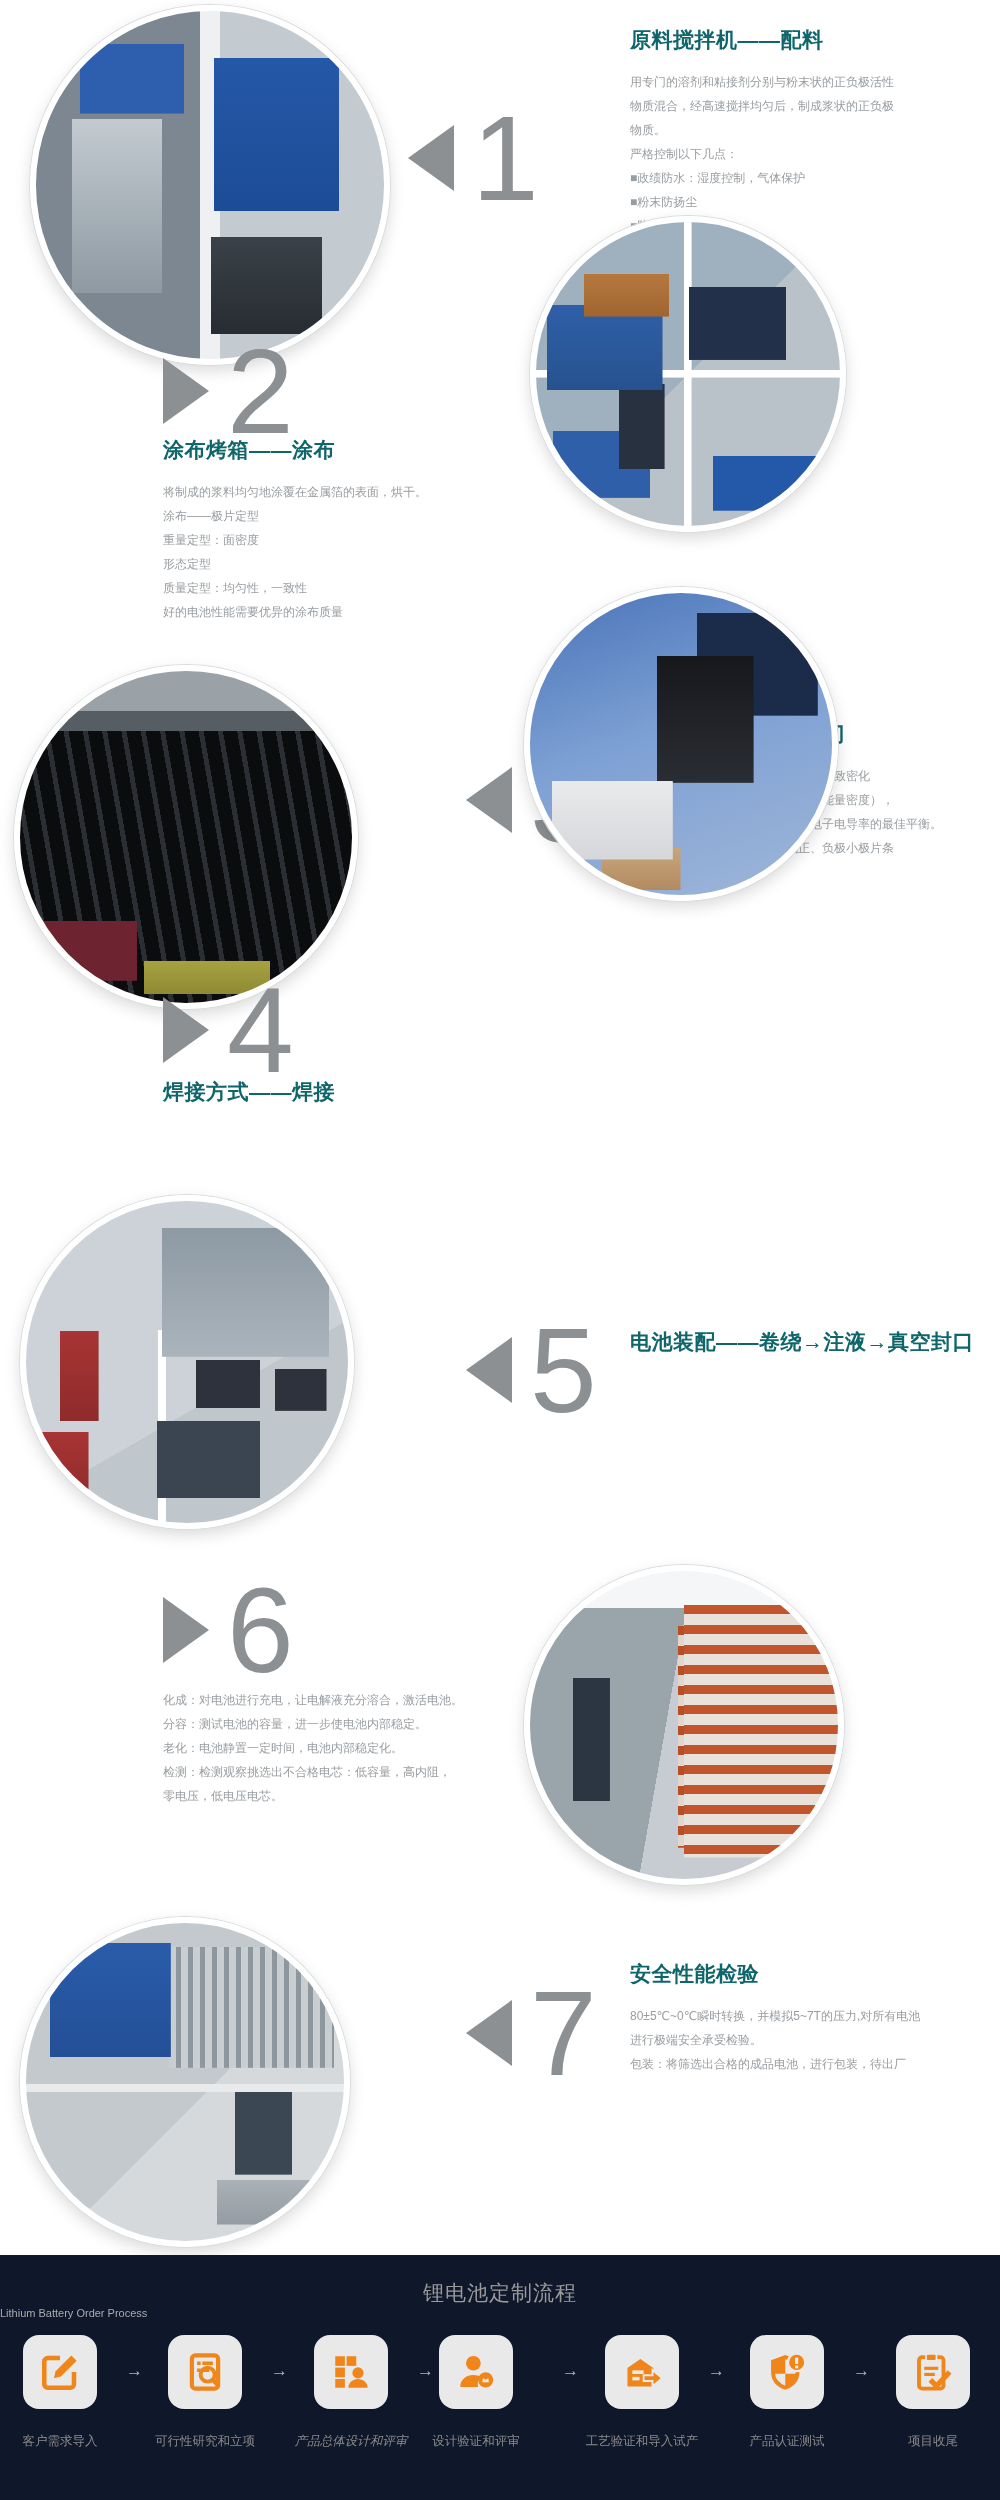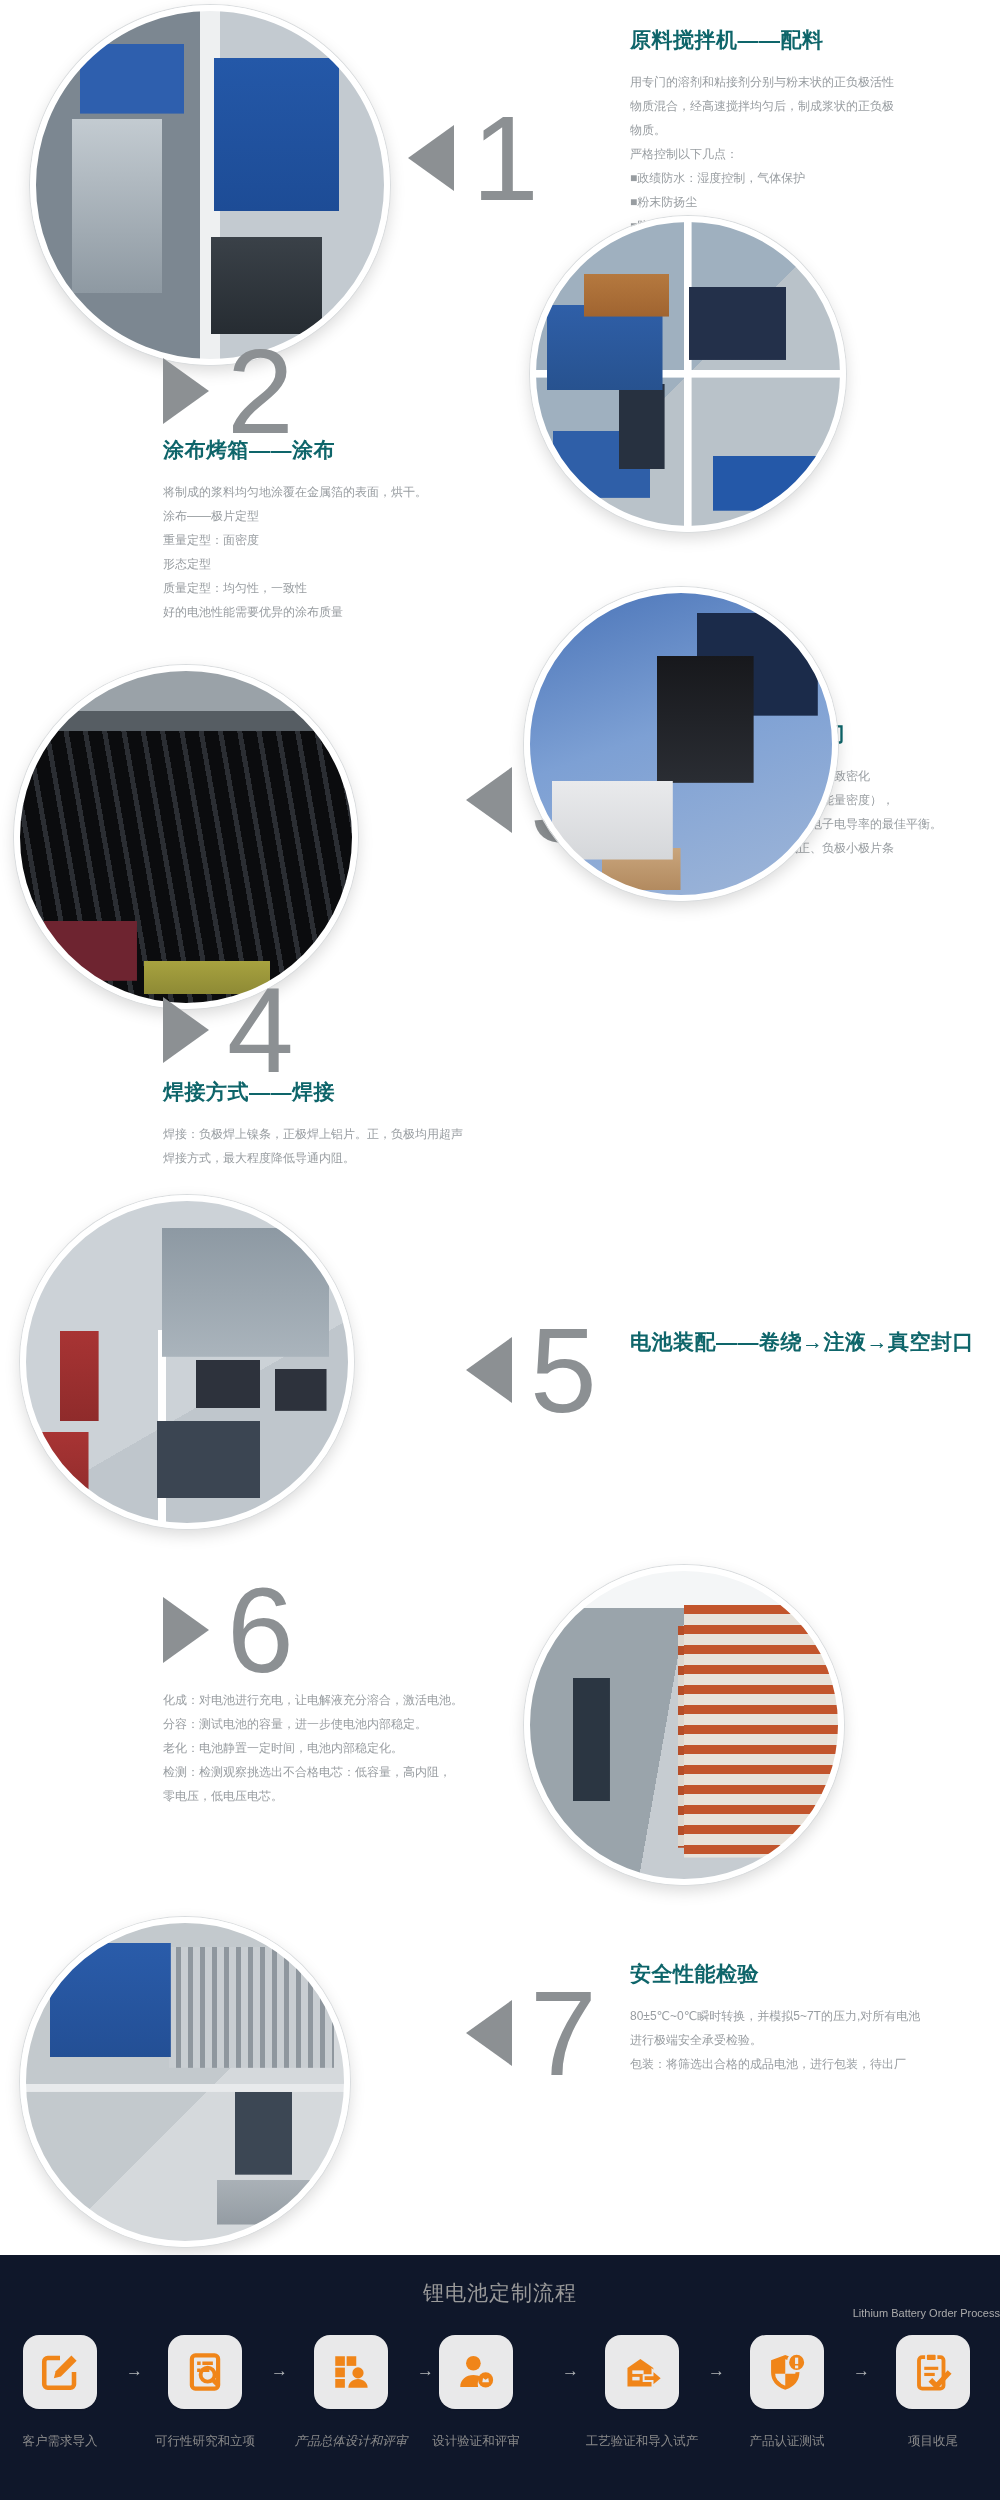--- a/index.html
+++ b/index.html
@@ -78,21 +78,21 @@
   .t2{left:163px;top:436px;}
   .t3{left:630px;top:720px;}
   .t4{left:163px;top:1078px;}
   .t5{left:630px;top:1328px;width:360px;}
   .t6{left:163px;top:1672px;}
   .t7{left:630px;top:1960px;}
   
   .footer{position:absolute;left:0;top:2255px;width:1000px;height:260px;background:#0f172a;}
   .f-title{position:absolute;left:0;top:24px;width:100%;text-align:center;
            font-size:21px;color:#9a9a9a;letter-spacing:1px;}
-  .f-sub{position:absolute;left:0;top:52px;width:100%;text-align:right;
+  .f-sub{position:absolute;left:0;top:52px;width:100%;text-align:left;
          font-size:11px;color:#ababab;}
   .fstep{position:absolute;top:80px;width:160px;text-align:center;}
   .fbox{width:74px;height:74px;border-radius:16px;background:#e9e9ea;margin:0 auto;
         display:flex;align-items:center;justify-content:center;box-shadow:0 1px 2px rgba(0,0,0,.05);}
   .fbox svg{width:42px;height:42px;}
   .flabel{margin-top:24px;font-size:12.5px;color:#8a8a8a;}
   .fs1{left:-20px;} .fs2{left:125px;} .fs3{left:271px;font-style:italic;} .fs4{left:396px;}
   .fs5{left:562px;} .fs6{left:707px;} .fs7{left:853px;}
   .farrow{position:absolute;top:106px;font-size:17px;font-weight:bold;color:#b3b6b8;}
   .fa1{left:126px;} .fa2{left:271px;} .fa3{left:417px;} .fa4{left:562px;} .fa5{left:708px;} .fa6{left:853px;}
@@ -155,22 +155,20 @@
   </section>
 
   <section>
     <div class="circle ph4"></div>
     <div class="num n4">
       <span class="tri tr"></span>
       <span class="digit">4</span>
     </div>
     <div class="txt t4">
       <h2 class="title">焊接方式——焊接</h2>
-      <p class="body">焊接：负极焊上镍条，正极焊上铝片。正，负极均用超声
-焊接方式，最大程度降低导通内阻。</p>
     </div>
   </section>
 
   <section>
     <div class="circle ph5"></div>
     <div class="num n5">
       <span class="tri tl"></span>
       <span class="digit">5</span>
     </div>
     <div class="txt t5">

